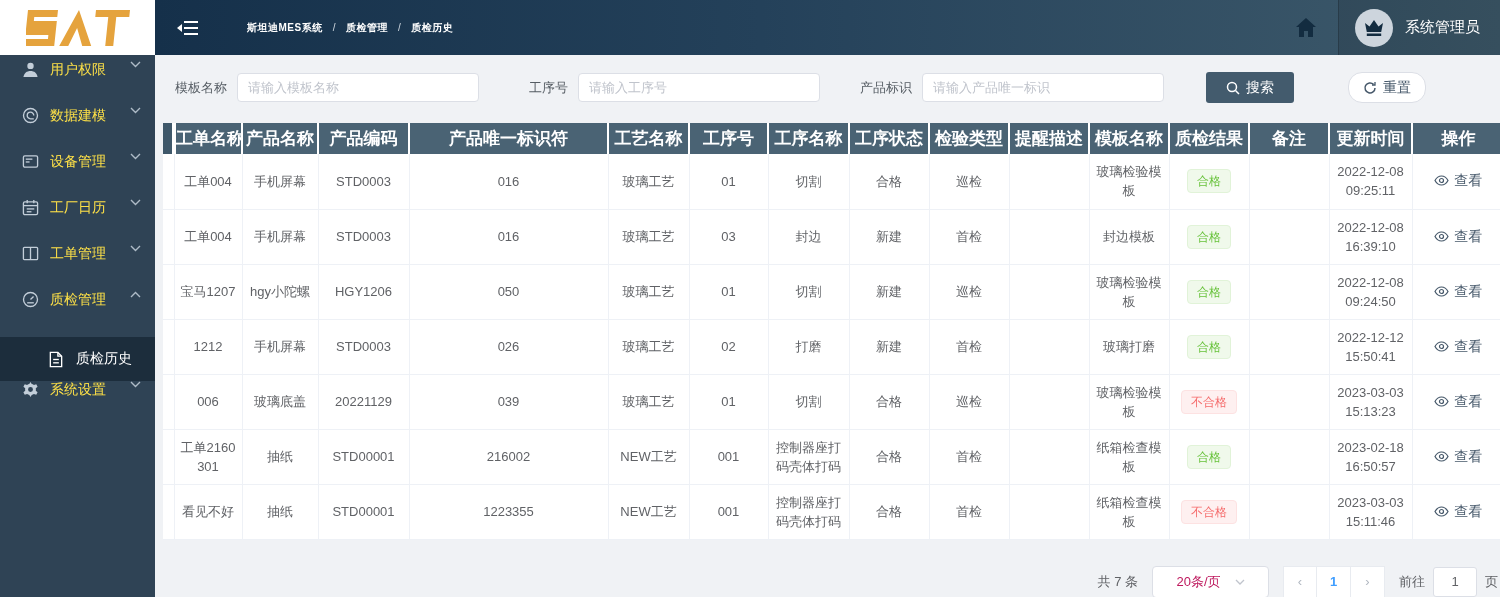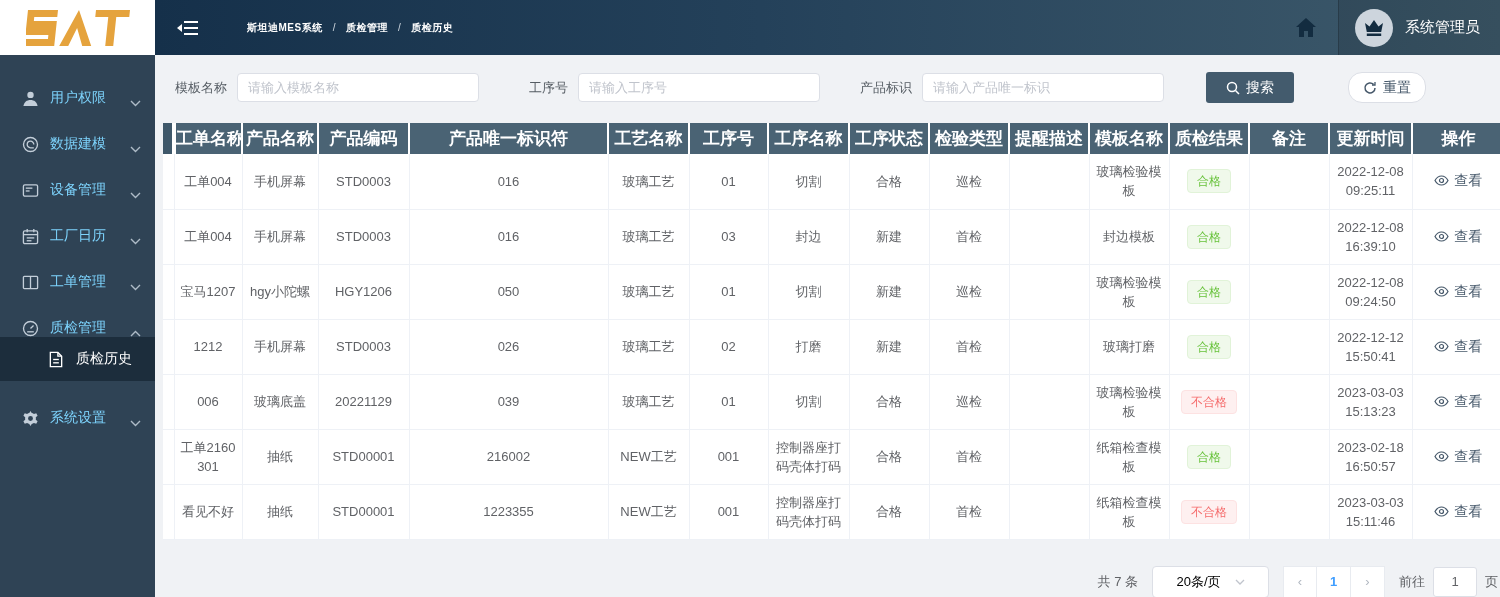--- a/index.html
+++ b/index.html
@@ -20,22 +20,22 @@
   .home-btn { margin-right:22px; cursor:pointer; display:flex; align-items:center; }
   .user-area { height:100%; display:flex; align-items:center; gap:12px; padding:0 20px 0 16px;
     background:rgba(0,0,0,0.12); border-left:1px solid rgba(0,0,0,0.18); cursor:pointer; }
   .avatar { width:38px; height:38px; border-radius:50%; background:#cdd5dd;
     display:flex; align-items:center; justify-content:center; }
   .user-name { font-size:15px; color:#fff; }
 
   
   .layout { display:flex; height:542px; }
   .sidebar { width:155px; flex:0 0 155px; background:#2f4355; padding-top:6px; }
-  .menu-item { height:46px; display:flex; align-items:flex-end; padding:0 14px 0 20px;
-    color:#7dd3fc; font-size:14px; cursor:pointer; }
+  .menu-item { height:46px; display:flex; align-items:flex-start; padding:0 14px 0 20px;
+    color:#fde047; font-size:14px; cursor:pointer; }
   .menu-item .mi-icon { width:20px; display:flex; justify-content:center; margin-right:10px; }
   .menu-item .mi-label { flex:1; }
   .menu-item .chev { display:flex; }
   .submenu-item { height:44px; display:flex; align-items:center; padding-left:46px;
     background:#1c2d3c; color:#ffffff; font-size:14px; cursor:pointer; }
   .submenu-item .mi-icon { width:20px; display:flex; justify-content:center; margin-right:10px; }
 
   .main { flex:1; background:#f0f2f5; padding:0; }
 
   
@@ -70,21 +70,21 @@
   .badge-success { color:#67c23a; background:#f0f9eb; border:1px solid #e1f3d8; }
   .badge-danger { color:#f56c6c; background:#fef0f0; border:1px solid #fde2e2; }
   .view-link { color:#46586a; cursor:pointer; display:inline-flex; align-items:center;
     gap:5px; font-size:14px; white-space:nowrap; }
 
   
   .pagination { display:flex; align-items:center; justify-content:flex-end;
     padding:26px 14px 0 0; gap:14px; font-size:13px; color:#606266; }
   .page-size { width:117px; height:32px; border:1px solid #dcdfe6; border-radius:4px;
     background:#fff; display:flex; align-items:center; justify-content:center; gap:14px;
-    cursor:pointer; color:#000000; }
+    cursor:pointer; color:#be185d; }
   .pager { display:flex; }
   .pg-btn { min-width:34px; height:32px; background:#fff; border:1px solid #e8ebf0;
     display:flex; align-items:center; justify-content:center; color:#b0b7c0;
     cursor:pointer; font-size:13px; }
   .pg-btn + .pg-btn { border-left:none; }
   .pg-current { color:#409eff; font-weight:bold; }
   .goto { display:flex; align-items:center; gap:8px; }
   .goto-input { width:44px; height:30px; border:1px solid #dcdfe6; border-radius:3px;
     text-align:center; font-size:13px; color:#606266; outline:none; background:#fff; }
   svg { display:block; }

